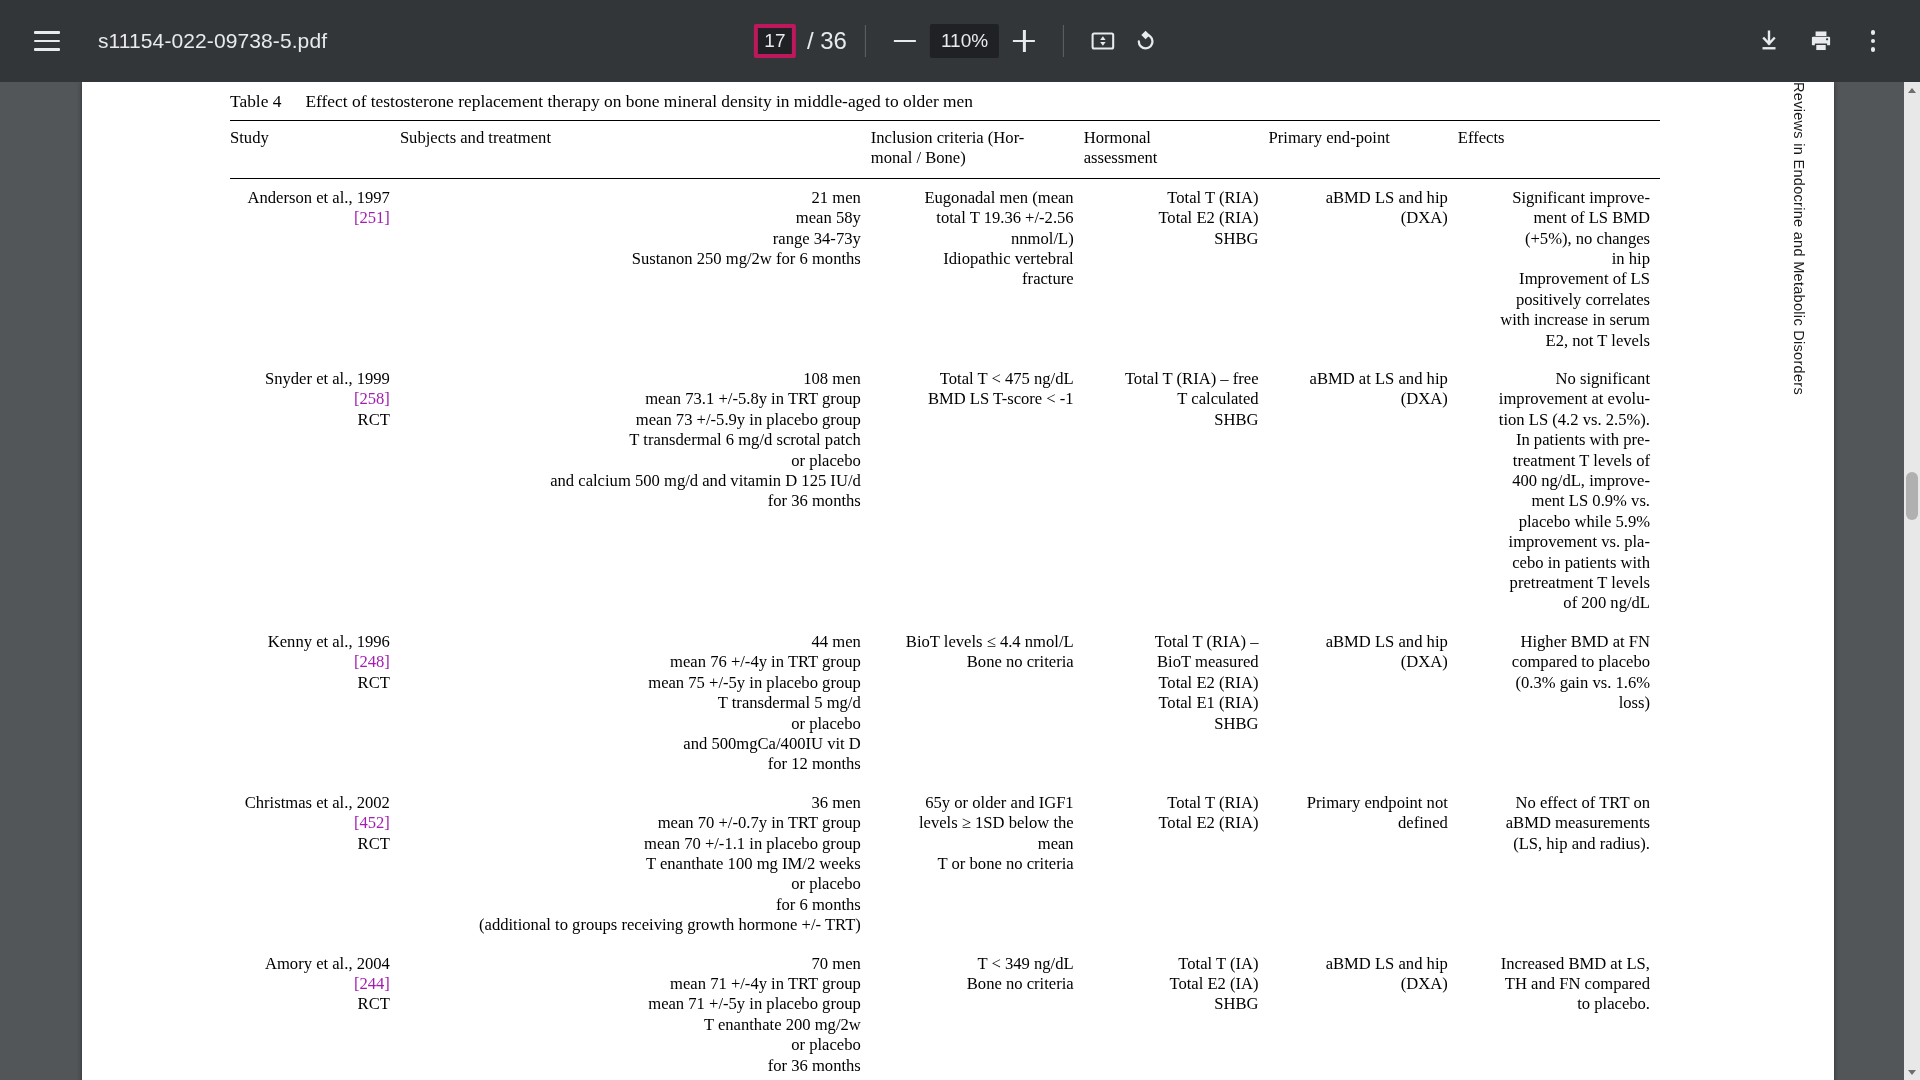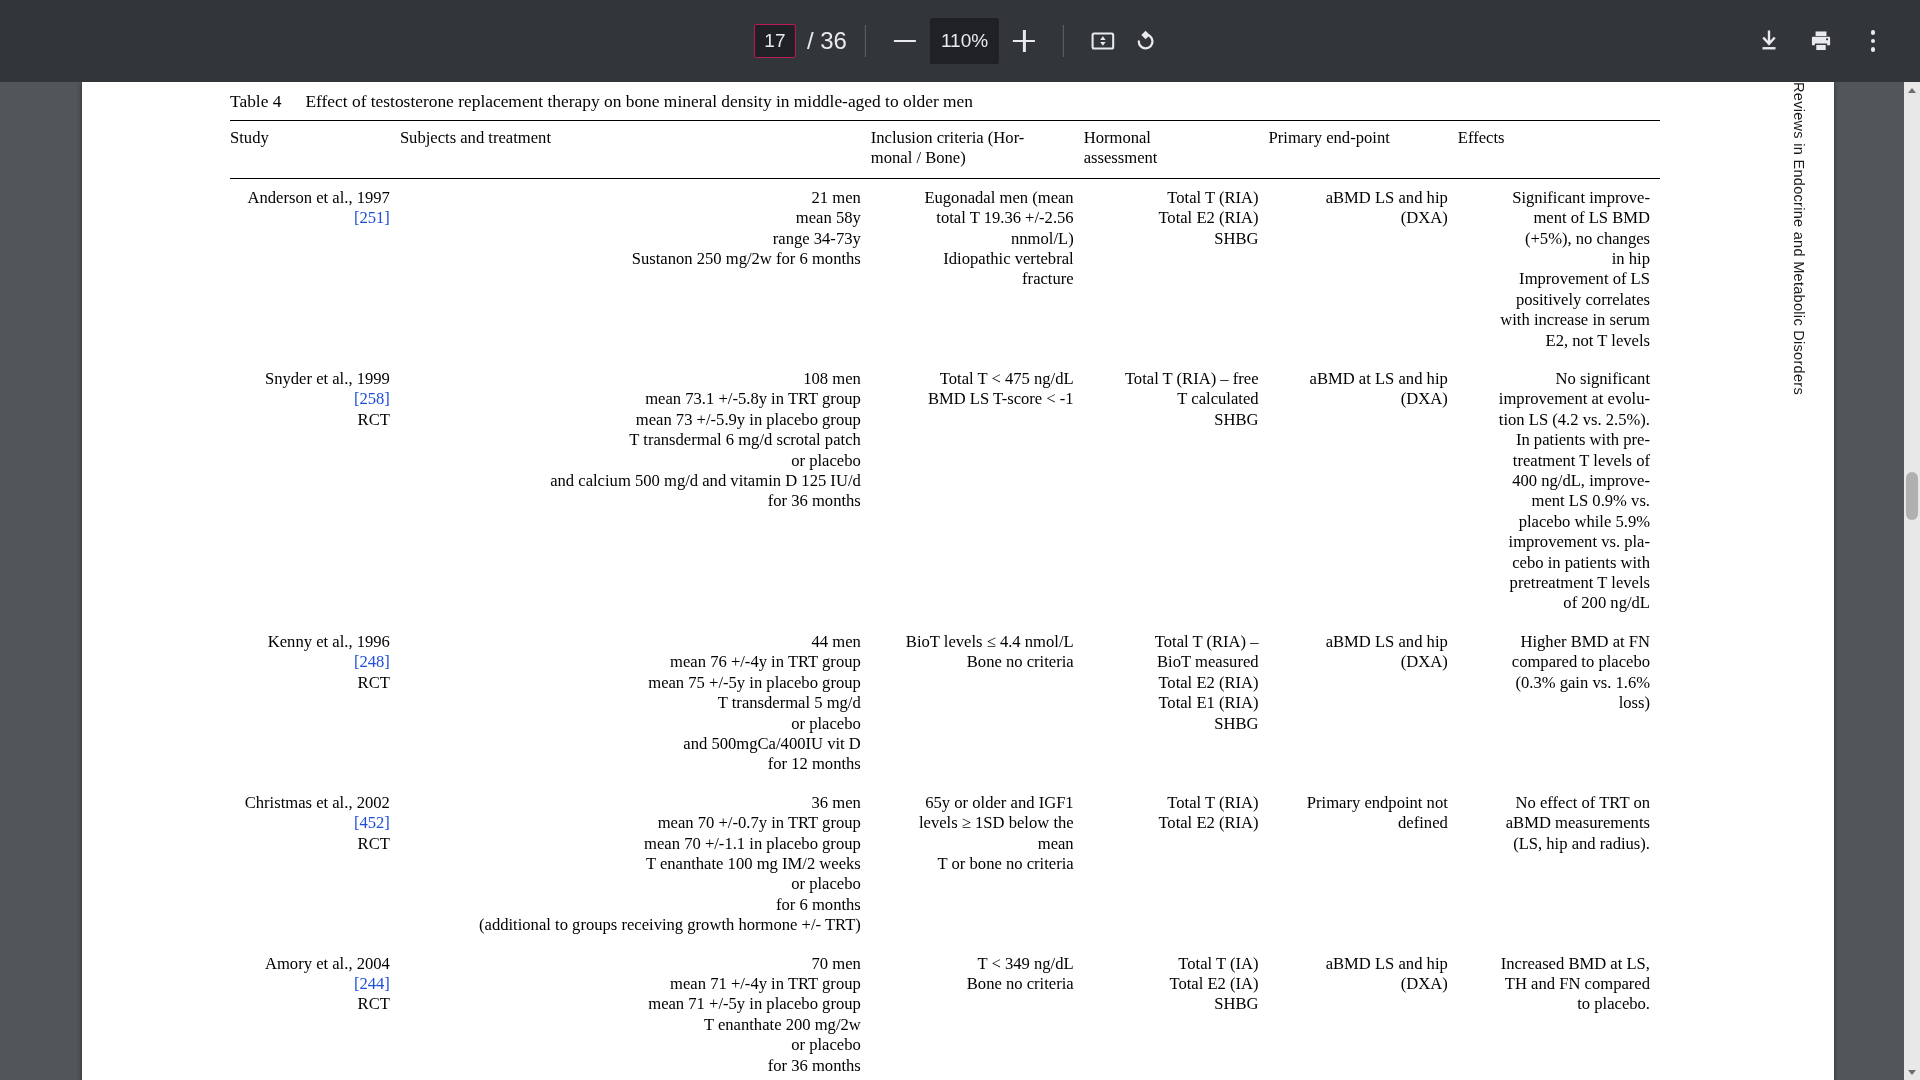--- a/index.html
+++ b/index.html
@@ -33,41 +33,41 @@
     white-space: nowrap;
     letter-spacing: .1px;
   }
 
   .tb-center {
     position: absolute; left: 50%; transform: translateX(-50%);
     display: flex; align-items: center; gap: 0px;
   }
   .page-box {
     background: #202124;
-    border: 1px solid #be185d;
+    border: 4px solid #be185d;
     border-radius: 2px;
     width: 42px; height: 34px;
     color: #e8eaed;
     font-size: 19px;
     text-align: center;
     line-height: 32px;
     font-family: "Liberation Sans", sans-serif;
     outline: none;
   }
   .page-total { font-size: 24px; color: #e8eaed; margin-left: 11px; white-space: nowrap; }
   .tb-sep { width: 1px; height: 32px; background: #5f6368; margin: 0 18px; }
   .icon-btn {
     width: 42px; height: 42px;
     display: flex; align-items: center; justify-content: center;
     cursor: pointer; border-radius: 50%;
   }
   .zoom-box {
     background: #202124;
     border-radius: 2px;
-    height: 46px; min-width: 64px;
+    height: 34px; min-width: 64px;
     padding: 0 11px;
     color: #e8eaed; font-size: 19px;
     display: flex; align-items: center; justify-content: center;
     margin: 0 4px;
   }
   .minus-glyph { display:block; width: 22px; height: 2.6px; background: #e8eaed; }
   .plus-glyph { position: relative; width: 22px; height: 22px; }
   .plus-glyph::before, .plus-glyph::after {
     content:''; position: absolute; background:#e8eaed;
   }
@@ -151,21 +151,21 @@
   table.tbl tbody tr.lastrow td { padding-bottom: 14px; }
   table.tbl tbody tr:last-child td { border-bottom: 1.6px solid #000; }
 
   .c-study   { width: 158px; }
   .c-subj    { width: 438px; }
   .c-incl    { width: 198px; }
   .c-horm    { width: 172px; }
   .c-prim    { width: 176px; }
   .c-eff     { width: 188px; }
 
-  .cite { color: #1d4ed8; }
+  .cite { color: #a21caf; }
 
   
   #scrollbar {
     position: absolute; top: 82px; right: 0;
     width: 16px; height: 998px;
     background: #e8e8e8;
     z-index: 20;
   }
   #scrollthumb {
     position: absolute; top: 390px; left: 2px;
@@ -180,20 +180,28 @@
   #sb-down { bottom: 0; }
   .sb-arrow { width: 0; height: 0; border-left: 4px solid transparent; border-right: 4px solid transparent; }
   .sb-arrow.up { border-bottom: 5px solid #6e6e6e; }
   .sb-arrow.down { border-top: 5px solid #6e6e6e; }
 </style>
 </head>
 <body>
 
 <div id="toolbar">
 
+  <div class="tb-left">
+    <div class="hamburger">
+      <span></span>
+      <span></span>
+      <span></span>
+    </div>
+    <div id="doc-title">s11154-022-09738-5.pdf</div>
+  </div>
 
   <div class="tb-center">
     <input class="page-box" value="17" style="">
     <div class="page-total">/ 36</div>
 
     <div class="tb-sep"></div>
 
     <div class="icon-btn">
       <span class="minus-glyph"></span>
     </div>

